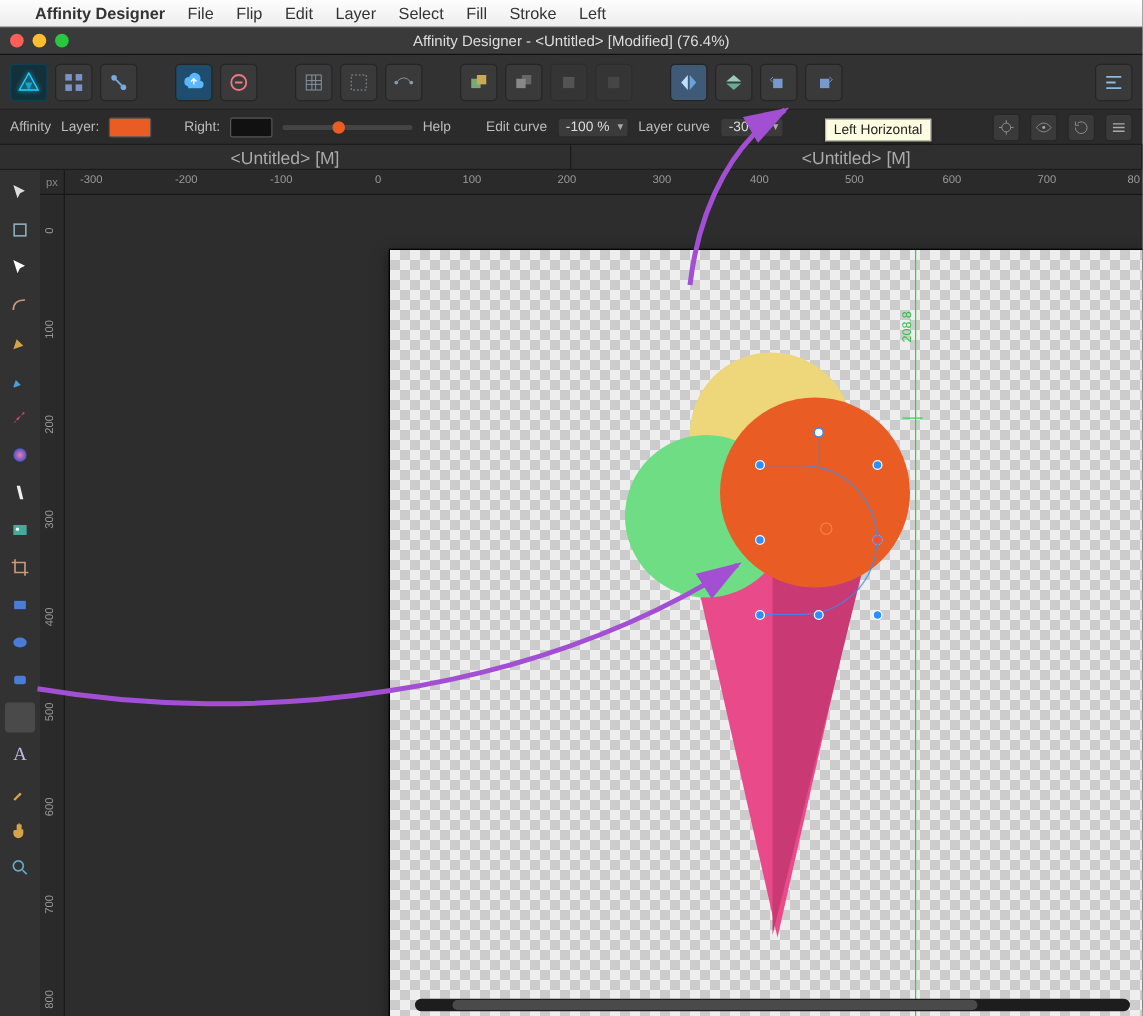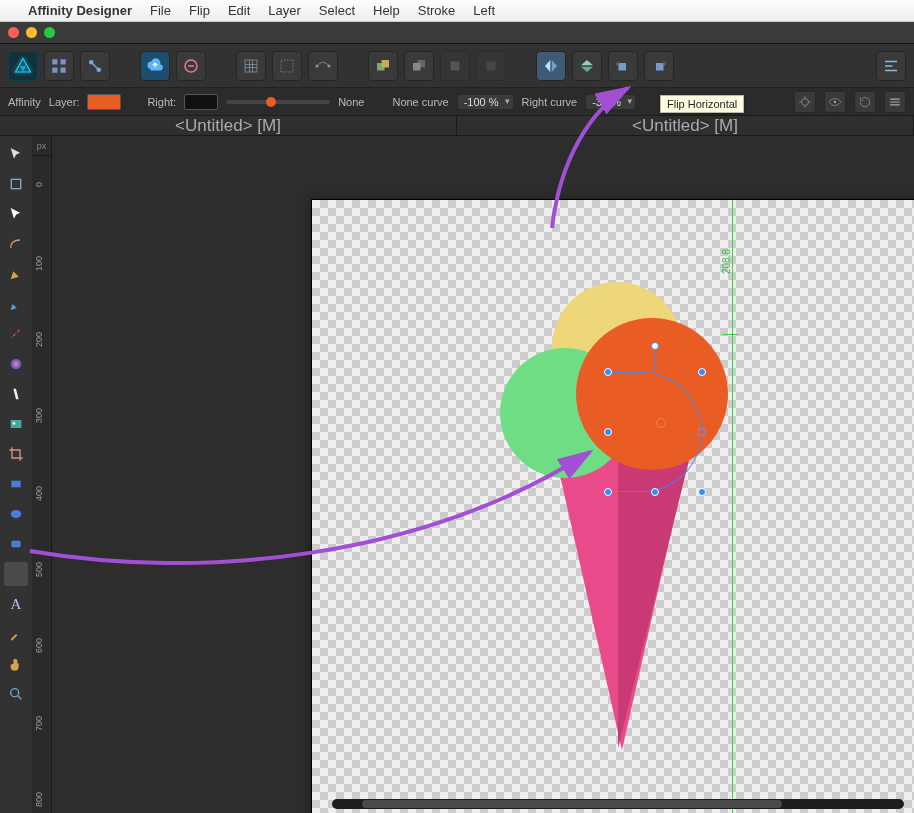--- a/index.html
+++ b/index.html
@@ -108,21 +108,21 @@
     width: 22px; height: 22px; background:#3a3a3a; border:1px solid #272727; border-radius:3px;
     display:inline-flex; align-items:center; justify-content:center;
   }
 
   
   .tabstrip {
     height: 20px;
     background: #262626;
     display: flex;
     color: #aaa;
-    font-size: 17px;
+    font-size: 14px;
     border-bottom: 1px solid #1a1a1a;
   }
   .tab {
     flex:1; display:flex; align-items:center; justify-content:center;
     border-right: 1px solid #1a1a1a;
     background:#2f2f2f;
   }
 
   
   .main {
@@ -272,31 +272,32 @@
 <body>
 
 <div class="mac-menubar">
   <span class="apple"></span>
   <span class="app-name">Affinity Designer</span>
   <span>File</span>
   <span>Flip</span>
   <span>Edit</span>
   <span>Layer</span>
   <span>Select</span>
-  <span>Help</span>
+  <span>Fill</span>
   <span>Stroke</span>
   <span>Left</span>
 </div>
 
 <div class="titlebar">
   <div class="traffic-lights">
     <div class="tl red"></div>
     <div class="tl yellow"></div>
     <div class="tl green"></div>
   </div>
+  <div class="title">Affinity Designer - &lt;Untitled&gt; [Modified] (76.4%)</div>
 </div>
 
 <div class="toolbar1">
   <div class="tool-btn logo-btn">
     <svg viewBox="0 0 24 24">
         <path d="M12 2 L22 20 H2 Z" fill="none" stroke="#1cd1ff" stroke-width="1.5"></path>
         <path d="M8 12 H16 L12 20 Z" fill="#1cd1ff" opacity=".6"></path>
       </svg>
   </div>
   <div class="tool-btn">
@@ -403,25 +404,25 @@
 </div>
 
 <div class="contextbar">
   <span>Affinity</span>
   <span>Layer:</span>
   <div class="swatch fill" title="#e95d24"></div>
   <span style="width:10px"></span>
   <span>Right:</span>
   <div class="swatch stroke"></div>
   <div class="slider-track"></div>
-  <span>None</span>
+  <span>Help</span>
   <span style="width:12px"></span>
-  <span>None curve</span>
+  <span>Edit curve</span>
   <div class="dd">-100 %</div>
-  <span>Right curve</span>
+  <span>Layer curve</span>
   <div class="dd">-30 %</div>
   <div class="grow"></div>
   <div class="mini-icon">
     <svg width="14" height="14" viewBox="0 0 24 24">
         <circle cx="12" cy="12" r="6" fill="none" stroke="#aaa"></circle>
         <path d="M12 2v4M12 18v4M2 12h4M18 12h4" stroke="#aaa"></path>
       </svg>
   </div>
   <div class="mini-icon">
     <svg width="14" height="14" viewBox="0 0 24 24">
@@ -547,20 +548,36 @@
     <div class="lt">
         <svg viewBox="0 0 24 24">
           <circle cx="10" cy="10" r="6" fill="none" stroke="#6ac" stroke-width="2"></circle>
           <path d="M15 15l5 5" stroke="#6ac" stroke-width="2"></path>
         </svg>
       </div>
   </div>
 
   <div class="canvas-zone">
     <div class="ruler-corner">px</div>
+    <div class="ruler-horiz">
+      <div class="marks">
+        <span class="tick" style="left:12px">-300</span>
+        <span class="tick" style="left:88px">-200</span>
+        <span class="tick" style="left:164px">-100</span>
+        <span class="tick" style="left:248px">0</span>
+        <span class="tick" style="left:318px">100</span>
+        <span class="tick" style="left:394px">200</span>
+        <span class="tick" style="left:470px">300</span>
+        <span class="tick" style="left:548px">400</span>
+        <span class="tick" style="left:624px">500</span>
+        <span class="tick" style="left:702px">600</span>
+        <span class="tick" style="left:778px">700</span>
+        <span class="tick" style="left:850px">80</span>
+      </div>
+    </div>
     <div class="ruler-vert">
       <div class="marks">
         <span class="tick" style="top:26px">0</span>
         <span class="tick" style="top:100px">100</span>
         <span class="tick" style="top:176px">200</span>
         <span class="tick" style="top:252px">300</span>
         <span class="tick" style="top:330px">400</span>
         <span class="tick" style="top:406px">500</span>
         <span class="tick" style="top:482px">600</span>
         <span class="tick" style="top:560px">700</span>
@@ -594,21 +611,21 @@
       <div class="vguide g1"></div>
       <div class="vguide-label">208.8</div>
       <div class="hguide-tick"></div>
       <div class="hscroll">
         <div class="thumb"></div>
       </div>
     </div>
   </div>
 </div>
 
-<div class="tooltip">Flip Horizontal</div>
+<div class="tooltip">Left Horizontal</div>
 
 <svg class="anno" style="left:0;top:0;width:914px;height:813px;">
   <defs>
     <marker id="ah" markerWidth="10" markerHeight="10" refX="8" refY="3" orient="auto">
       <path d="M0,0 L0,6 L9,3 z" fill="#a24fd4"></path>
     </marker>
   </defs>
 
   <path d="M552 228 C 560 160, 590 110, 628 88" stroke="#a24fd4" stroke-width="4" fill="none" marker-end="url(#ah)"></path>
 

